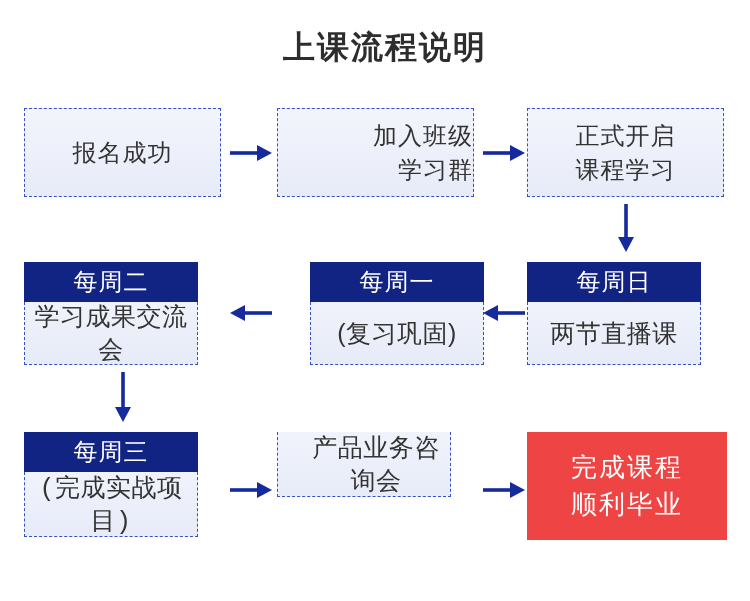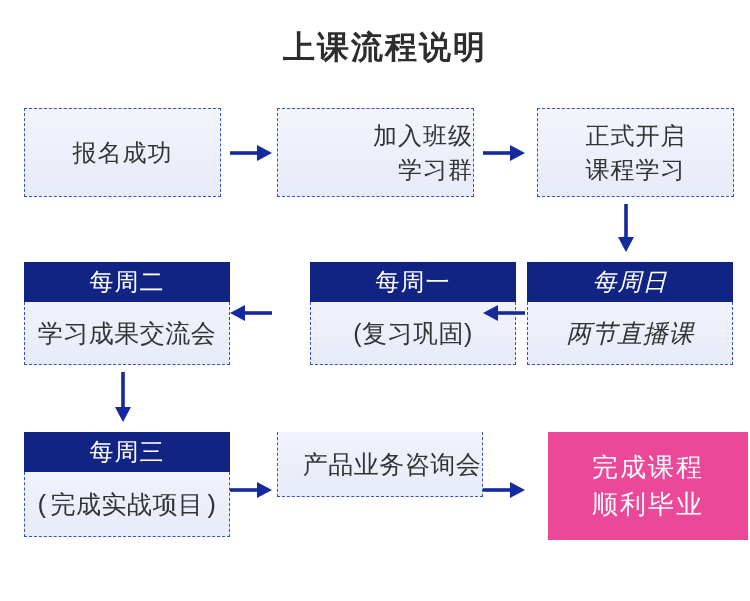--- a/index.html
+++ b/index.html
@@ -10,53 +10,53 @@
          font-size:32px;font-weight:bold;color:#2d2d2d;letter-spacing:2px;margin:10px;}
 
   
   .dashbox{position:absolute;width:195px;height:87px;
            border:1.5px dashed #3551c6;
            background:linear-gradient(180deg,#f3f5fc 0%,#e7ebf8 100%);
            display:flex;flex-direction:column;align-items:center;justify-content:center;
            font-size:24px;color:#333333;line-height:34px;letter-spacing:1px;}
 
   
-  .weekbox{position:absolute;width:206px;text-align:center;}
+  .weekbox{position:absolute;width:174px;text-align:center;}
   .weekbox .hdr{height:40px;background:#112383;color:#ffffff;
                 display:flex;align-items:center;justify-content:center;
                 font-size:24px;letter-spacing:1px;}
   .weekbox .bdy{height:62px;border:1.5px dashed #3551c6;border-top:none;
                 background:linear-gradient(180deg,#f0f3fb 0%,#e7ebf8 100%);
                 display:flex;align-items:center;justify-content:center;
                 font-size:25px;color:#333333;letter-spacing:0.5px;}
 
   
-  .finalbox{position:absolute;left:548px;top:432px;width:200px;height:108px;
-            background:#ec4899;color:#ffffff;
+  .finalbox{position:absolute;left:527px;top:432px;width:200px;height:108px;
+            background:#ef4444;color:#ffffff;
             display:flex;flex-direction:column;align-items:center;justify-content:center;
             font-size:26px;font-weight:500;line-height:37px;letter-spacing:2px;}
 
   .arrow{position:absolute;}
   .arrow svg{display:block;}
 </style>
 </head>
 <body>
 
 <div class="canvas">
 
   <h1 class="title">上课流程说明</h1>
 
   <div class="dashbox" style="left:24px;top:108px;">
     <span>报名成功</span>
   </div>
   <div class="dashbox" style="left:277px;top:108px;align-items:flex-end;">
     <span>加入班级</span>
     <span>学习群</span>
   </div>
-  <div class="dashbox" style="left:527px;top:108px;margin-left:10px;">
+  <div class="dashbox" style="left:527px;top:108px;">
     <span>正式开启</span>
     <span>课程学习</span>
   </div>
 
   <div class="arrow" style="left:230px;top:143px;">
     <svg width="42" height="20" viewBox="0 0 42 20">
       <line x1="0" y1="10" x2="29" y2="10" stroke="#152a9c" stroke-width="3.6"></line>
       <polygon points="27,2 42,10 27,18" fill="#152a9c"></polygon>
     </svg>
   </div>
@@ -74,21 +74,21 @@
   </div>
 
   <div class="weekbox" style="left:24px;top:262px;">
     <div class="hdr">每周二</div>
     <div class="bdy">学习成果交流会</div>
   </div>
   <div class="weekbox" style="left:277px;top:262px;padding-left:33px;">
     <div class="hdr">每周一</div>
     <div class="bdy">(复习巩固)</div>
   </div>
-  <div class="weekbox" style="left:527px;top:262px;font-style:italic;">
+  <div class="weekbox" style="left:527px;top:262px;">
     <div class="hdr">每周日</div>
     <div class="bdy">两节直播课</div>
   </div>
 
   <div class="arrow" style="left:230px;top:303px;">
     <svg width="42" height="20" viewBox="0 0 42 20">
       <line x1="13" y1="10" x2="42" y2="10" stroke="#152a9c" stroke-width="3.6"></line>
       <polygon points="15,2 0,10 15,18" fill="#152a9c"></polygon>
     </svg>
   </div>

